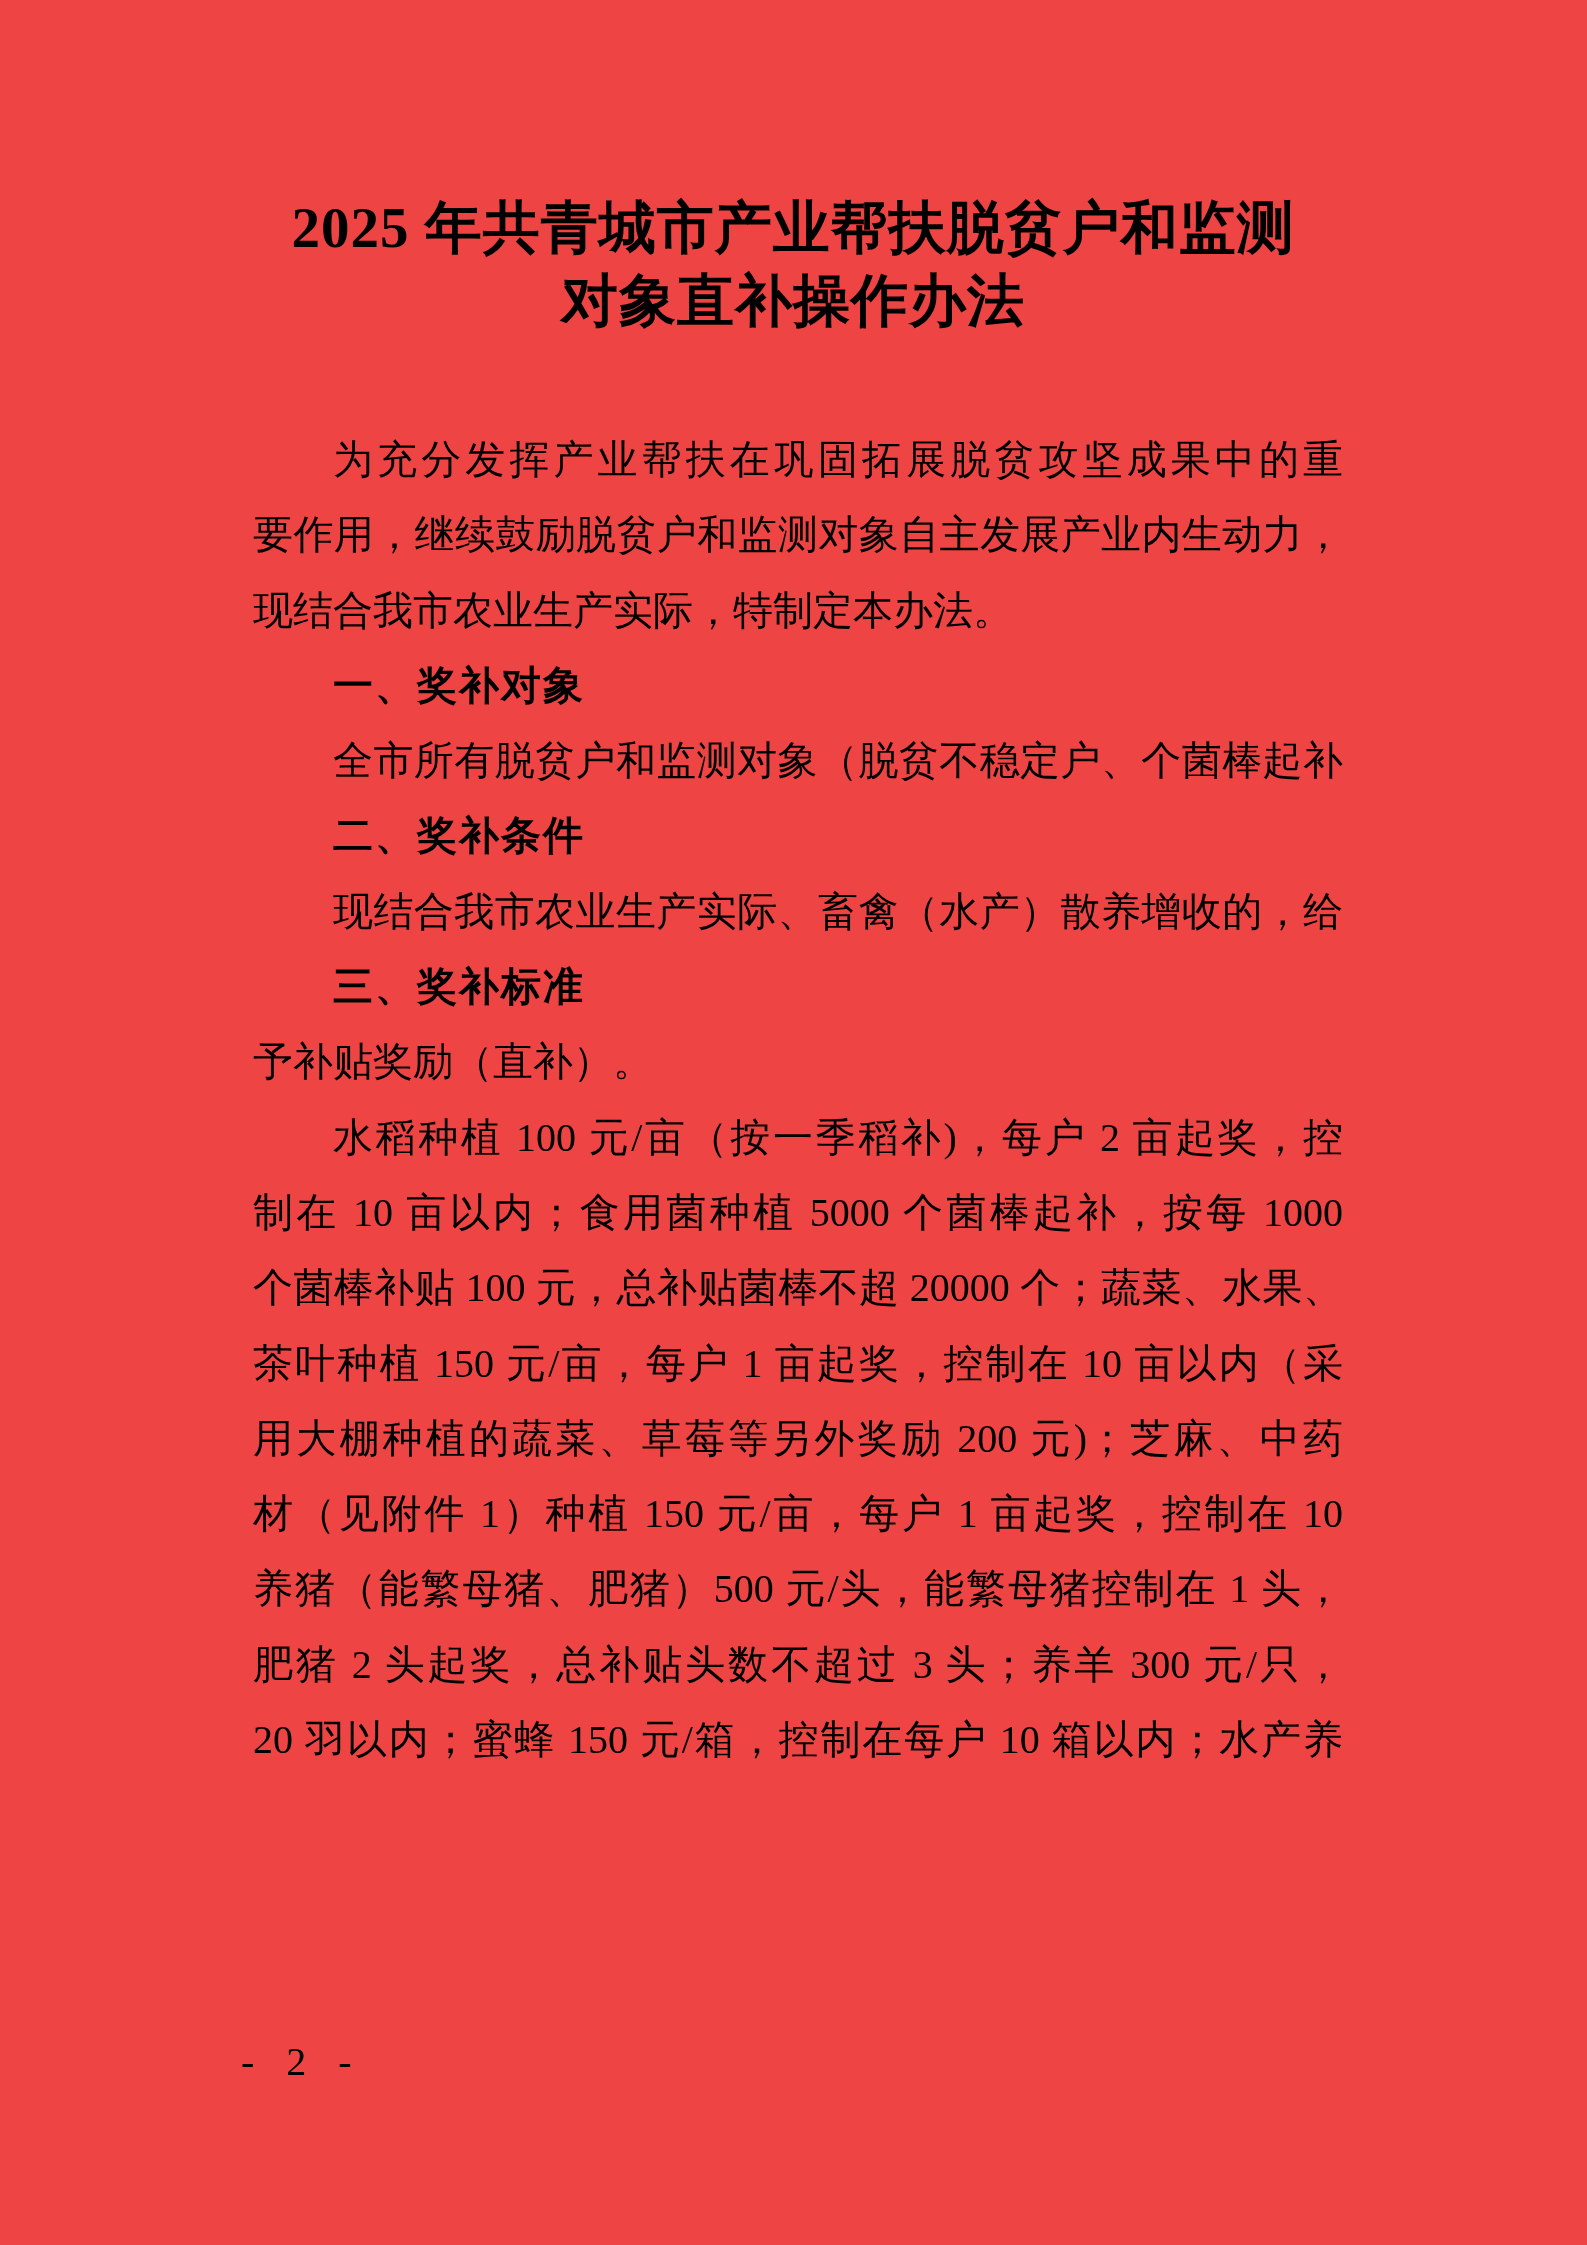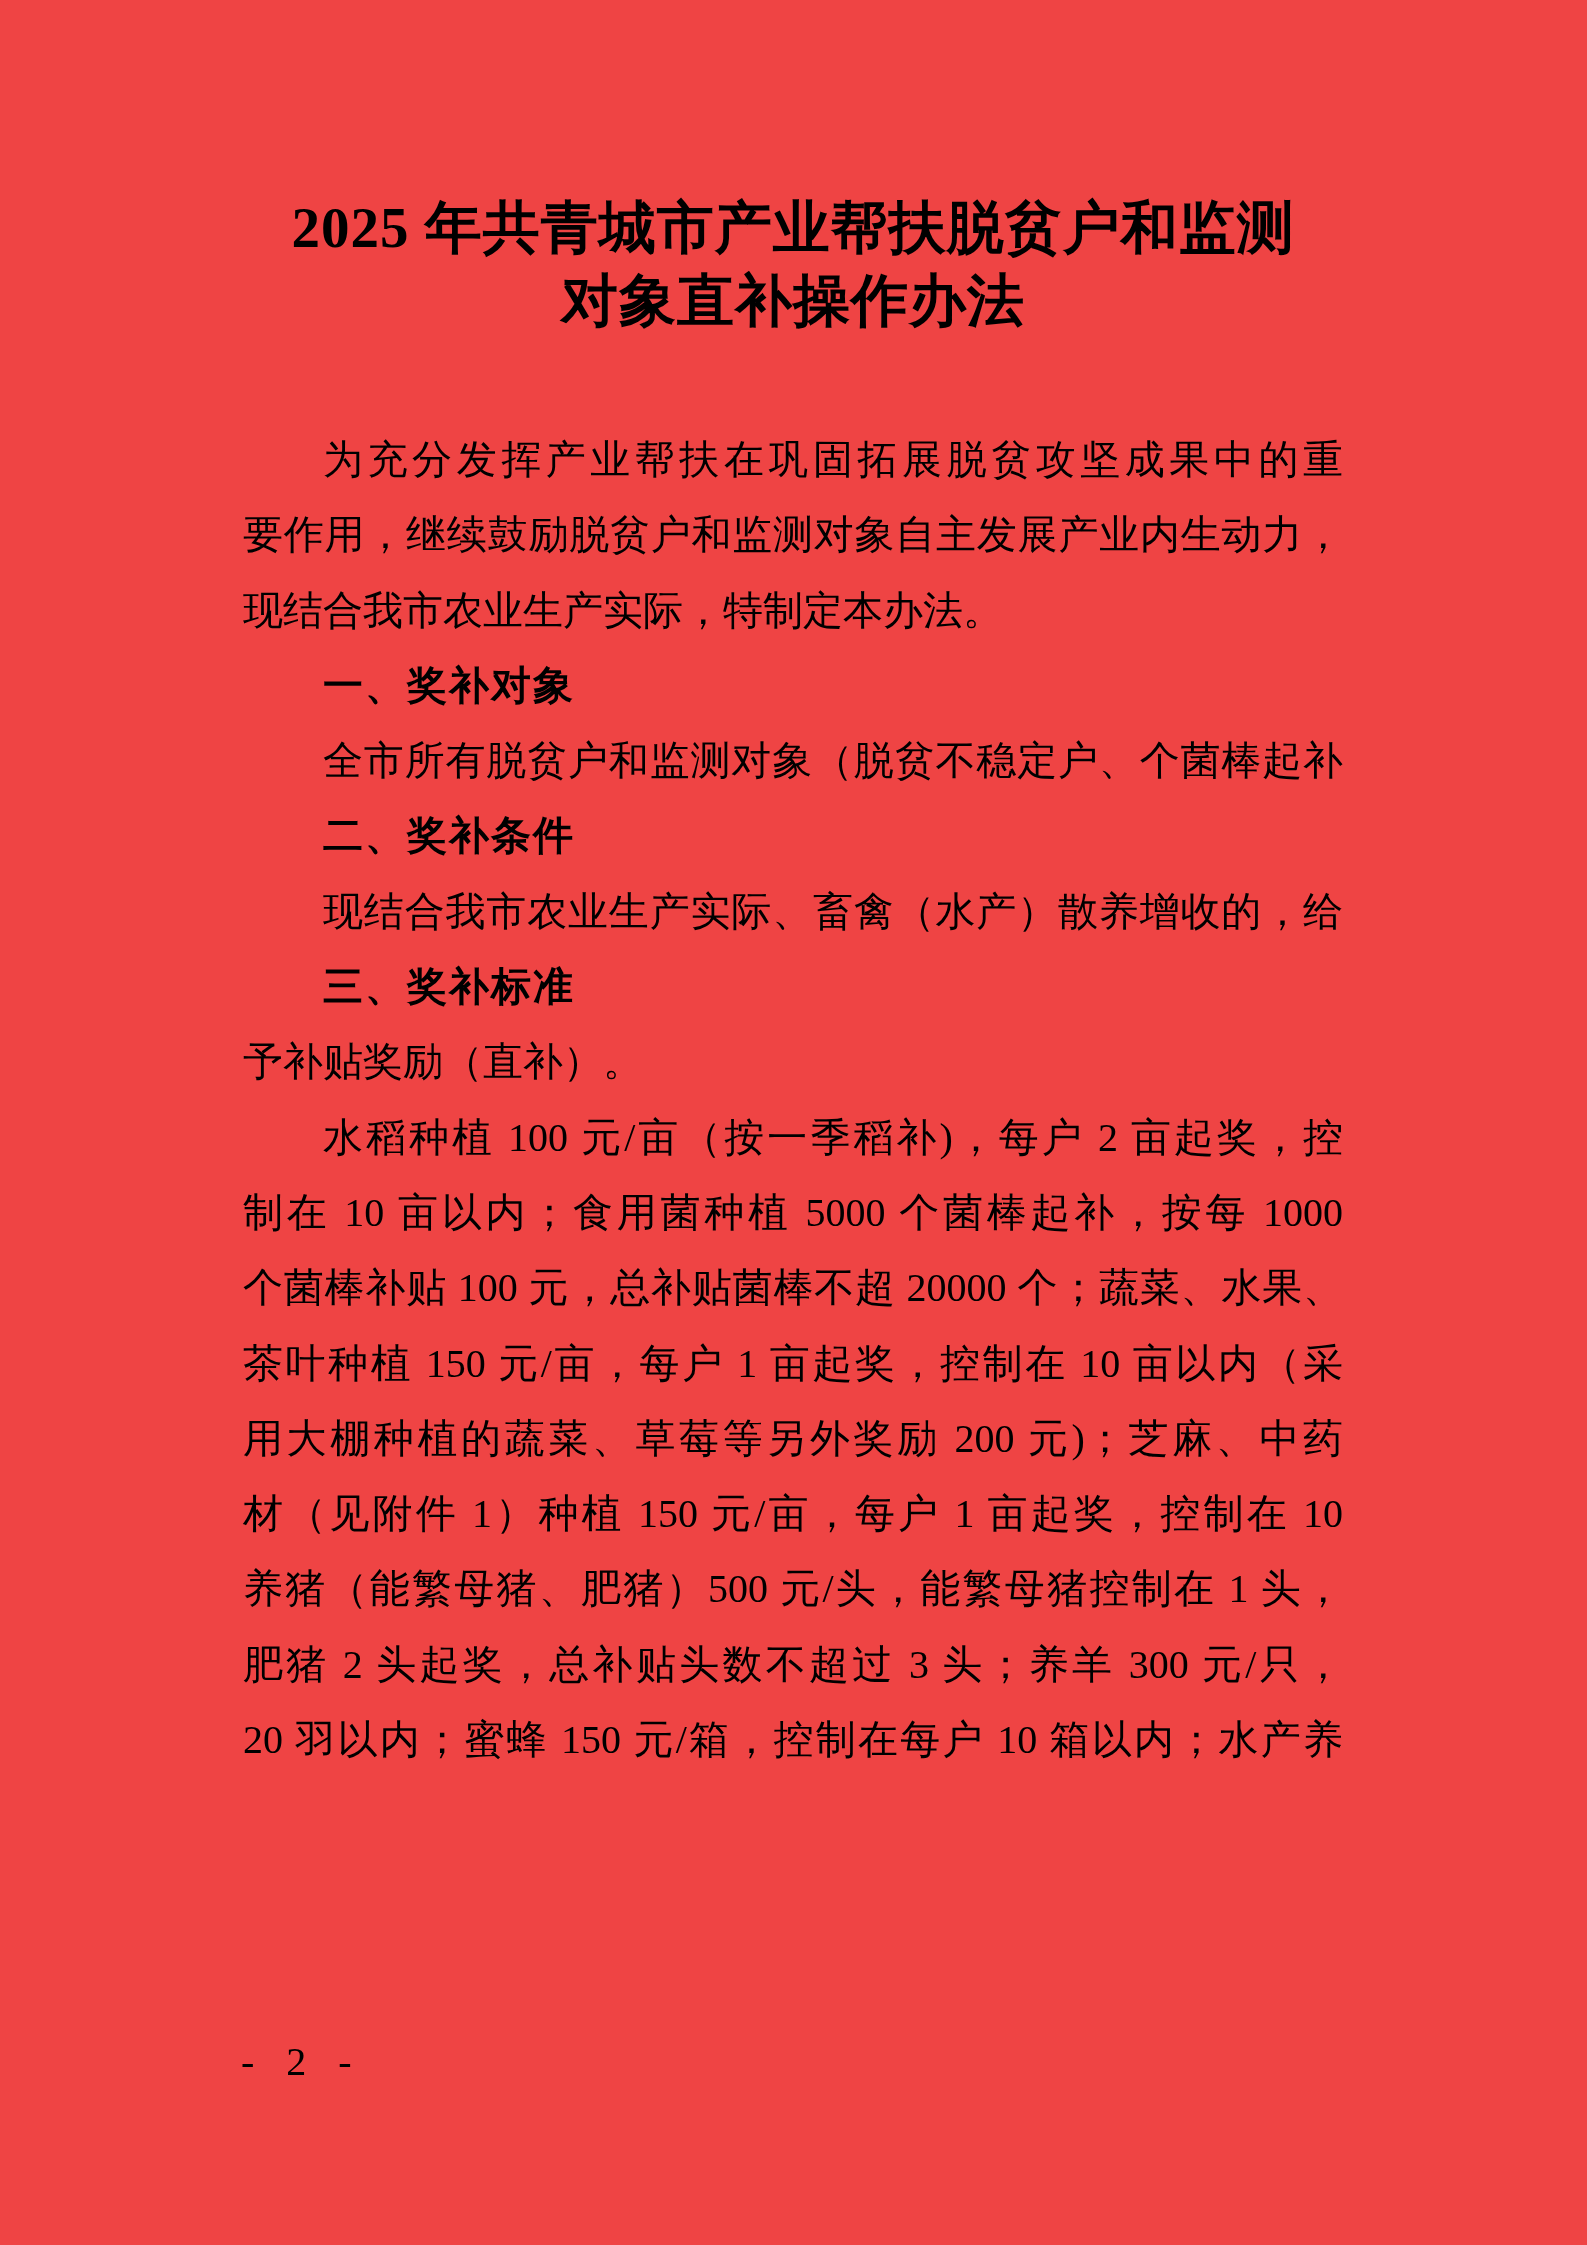--- a/index.html
+++ b/index.html
@@ -33,20 +33,21 @@
     top: 422px;
     left: 243px;
     width: 1100px;
     font-size: 40px;
   }
   .line {
     height: 75.3px;
     line-height: 75.3px;
     white-space: pre;
     text-align: left;
+    margin-left: 10px;
   }
   .line.justify {
     white-space: normal;
     text-align: justify;
     text-align-last: justify;
   }
   .line.first {
     text-indent: 80px;
   }
   .line.heading {

